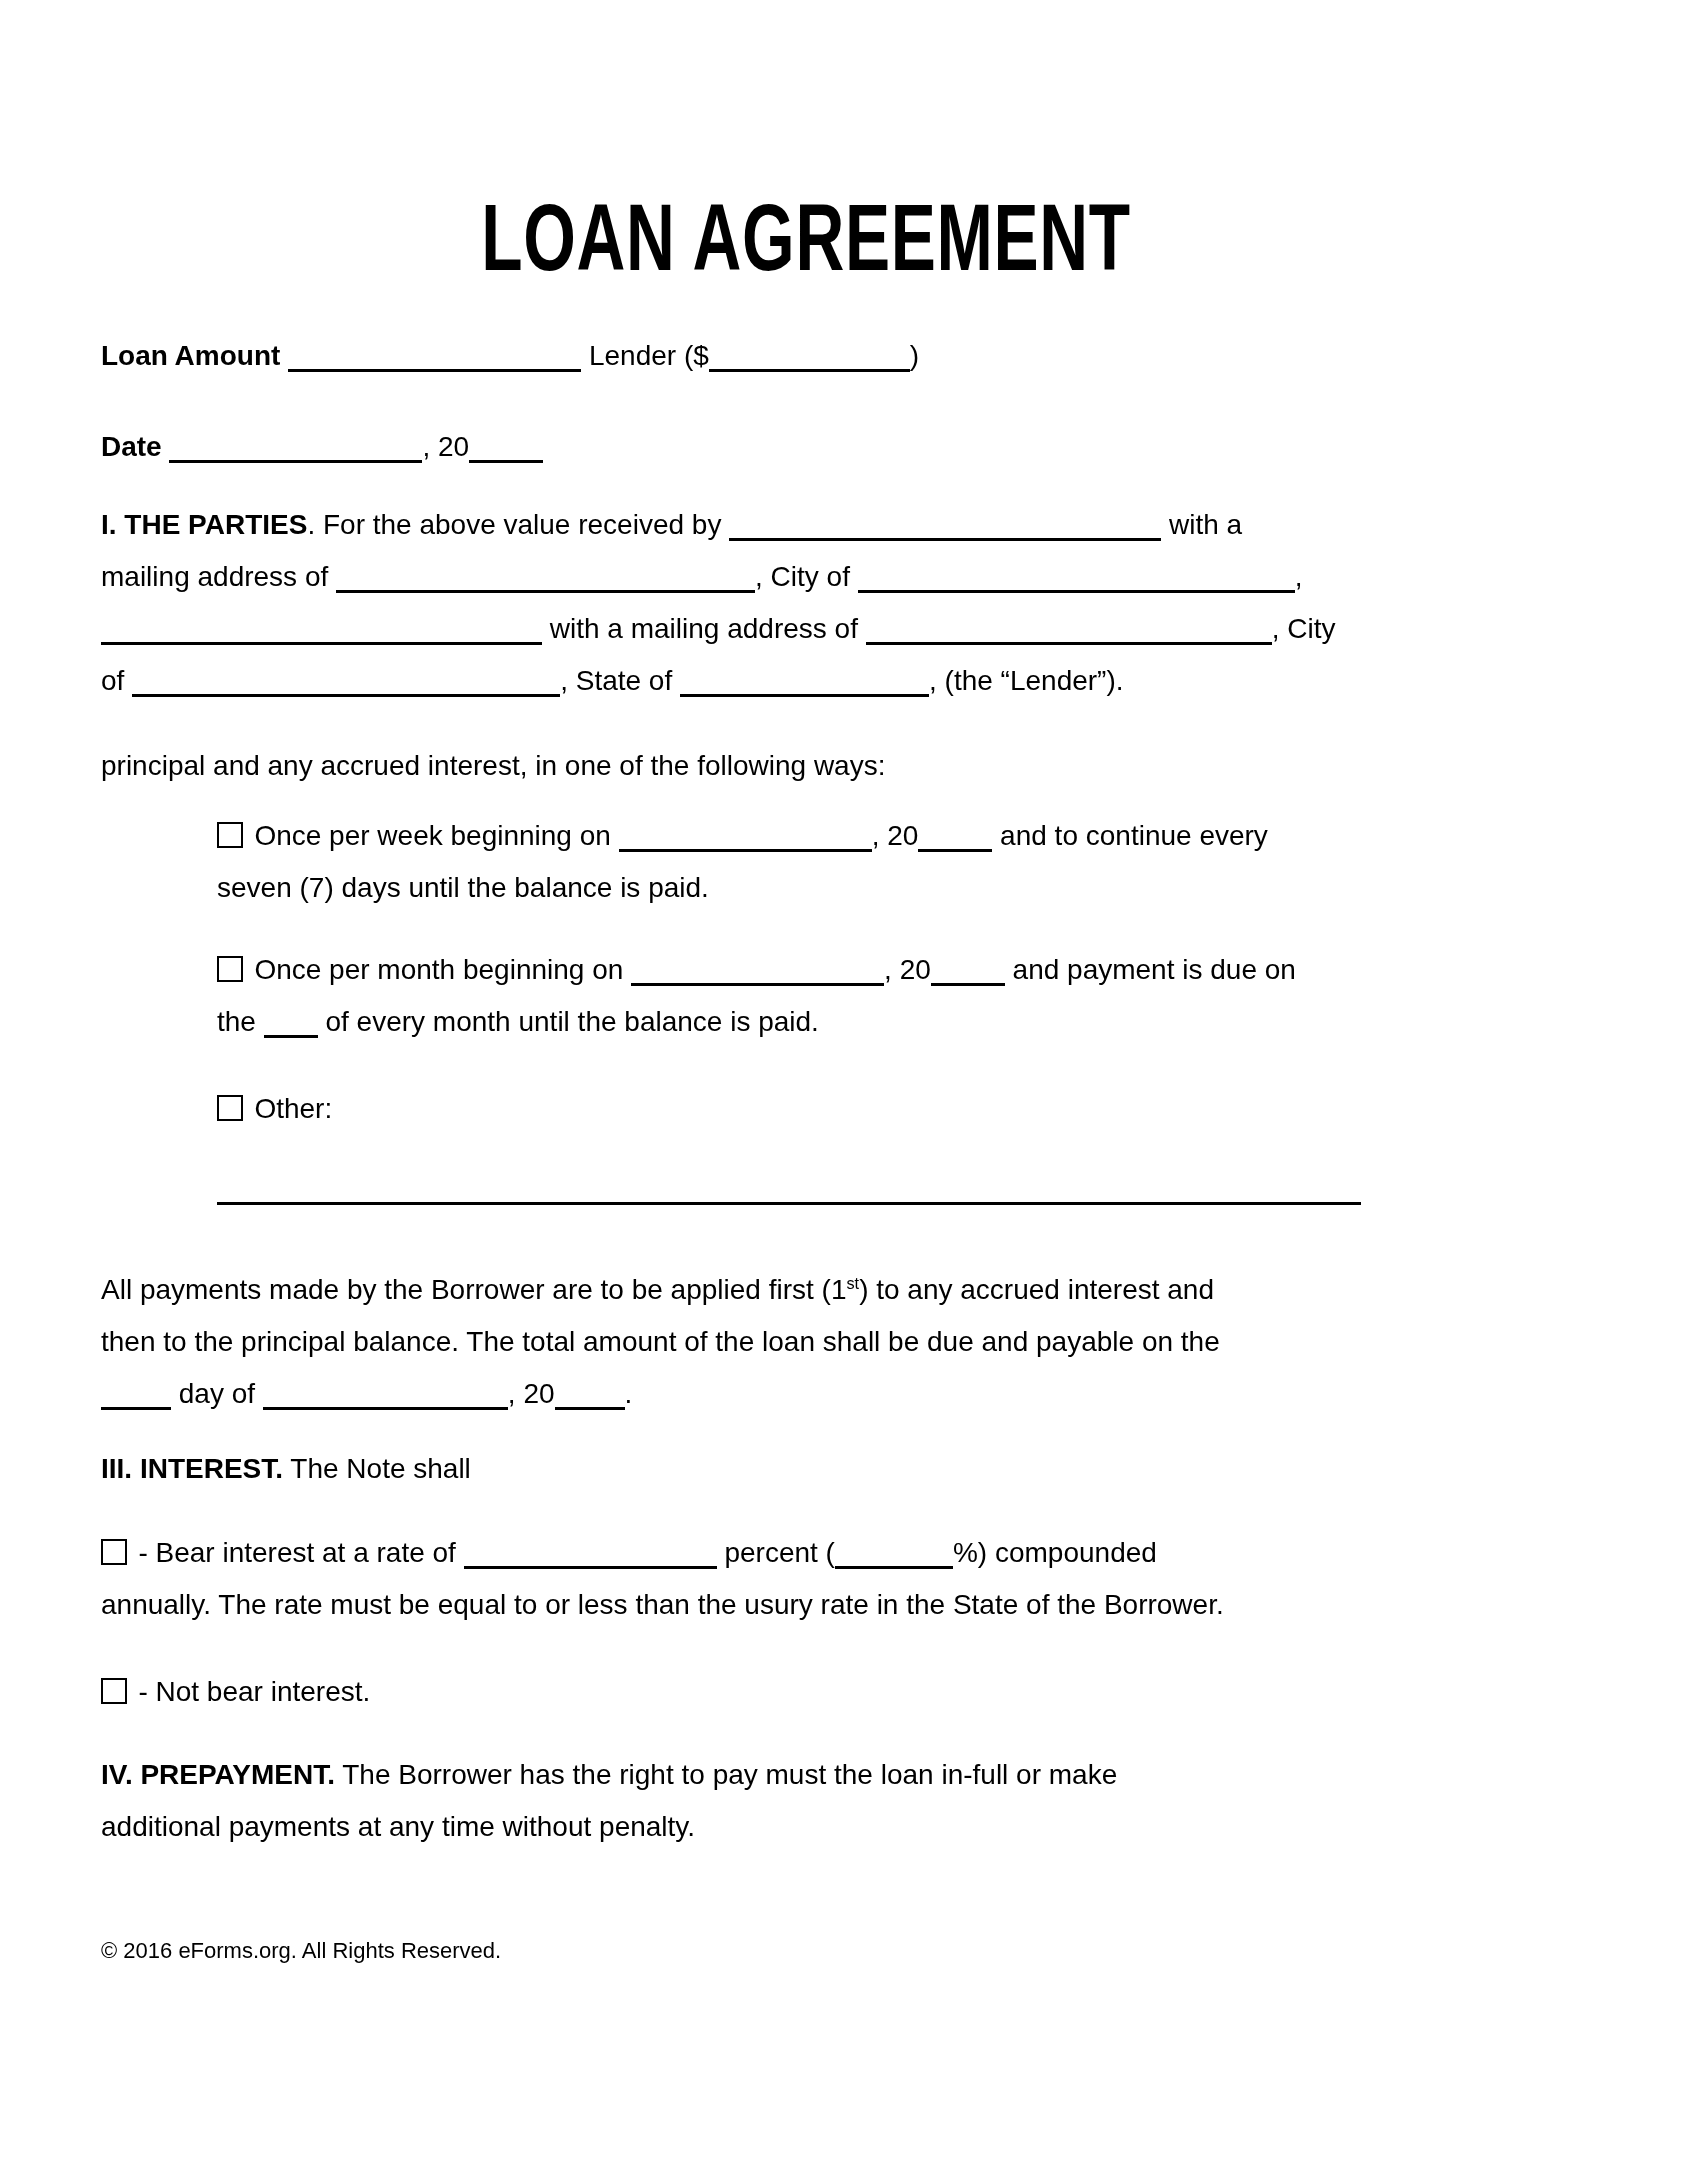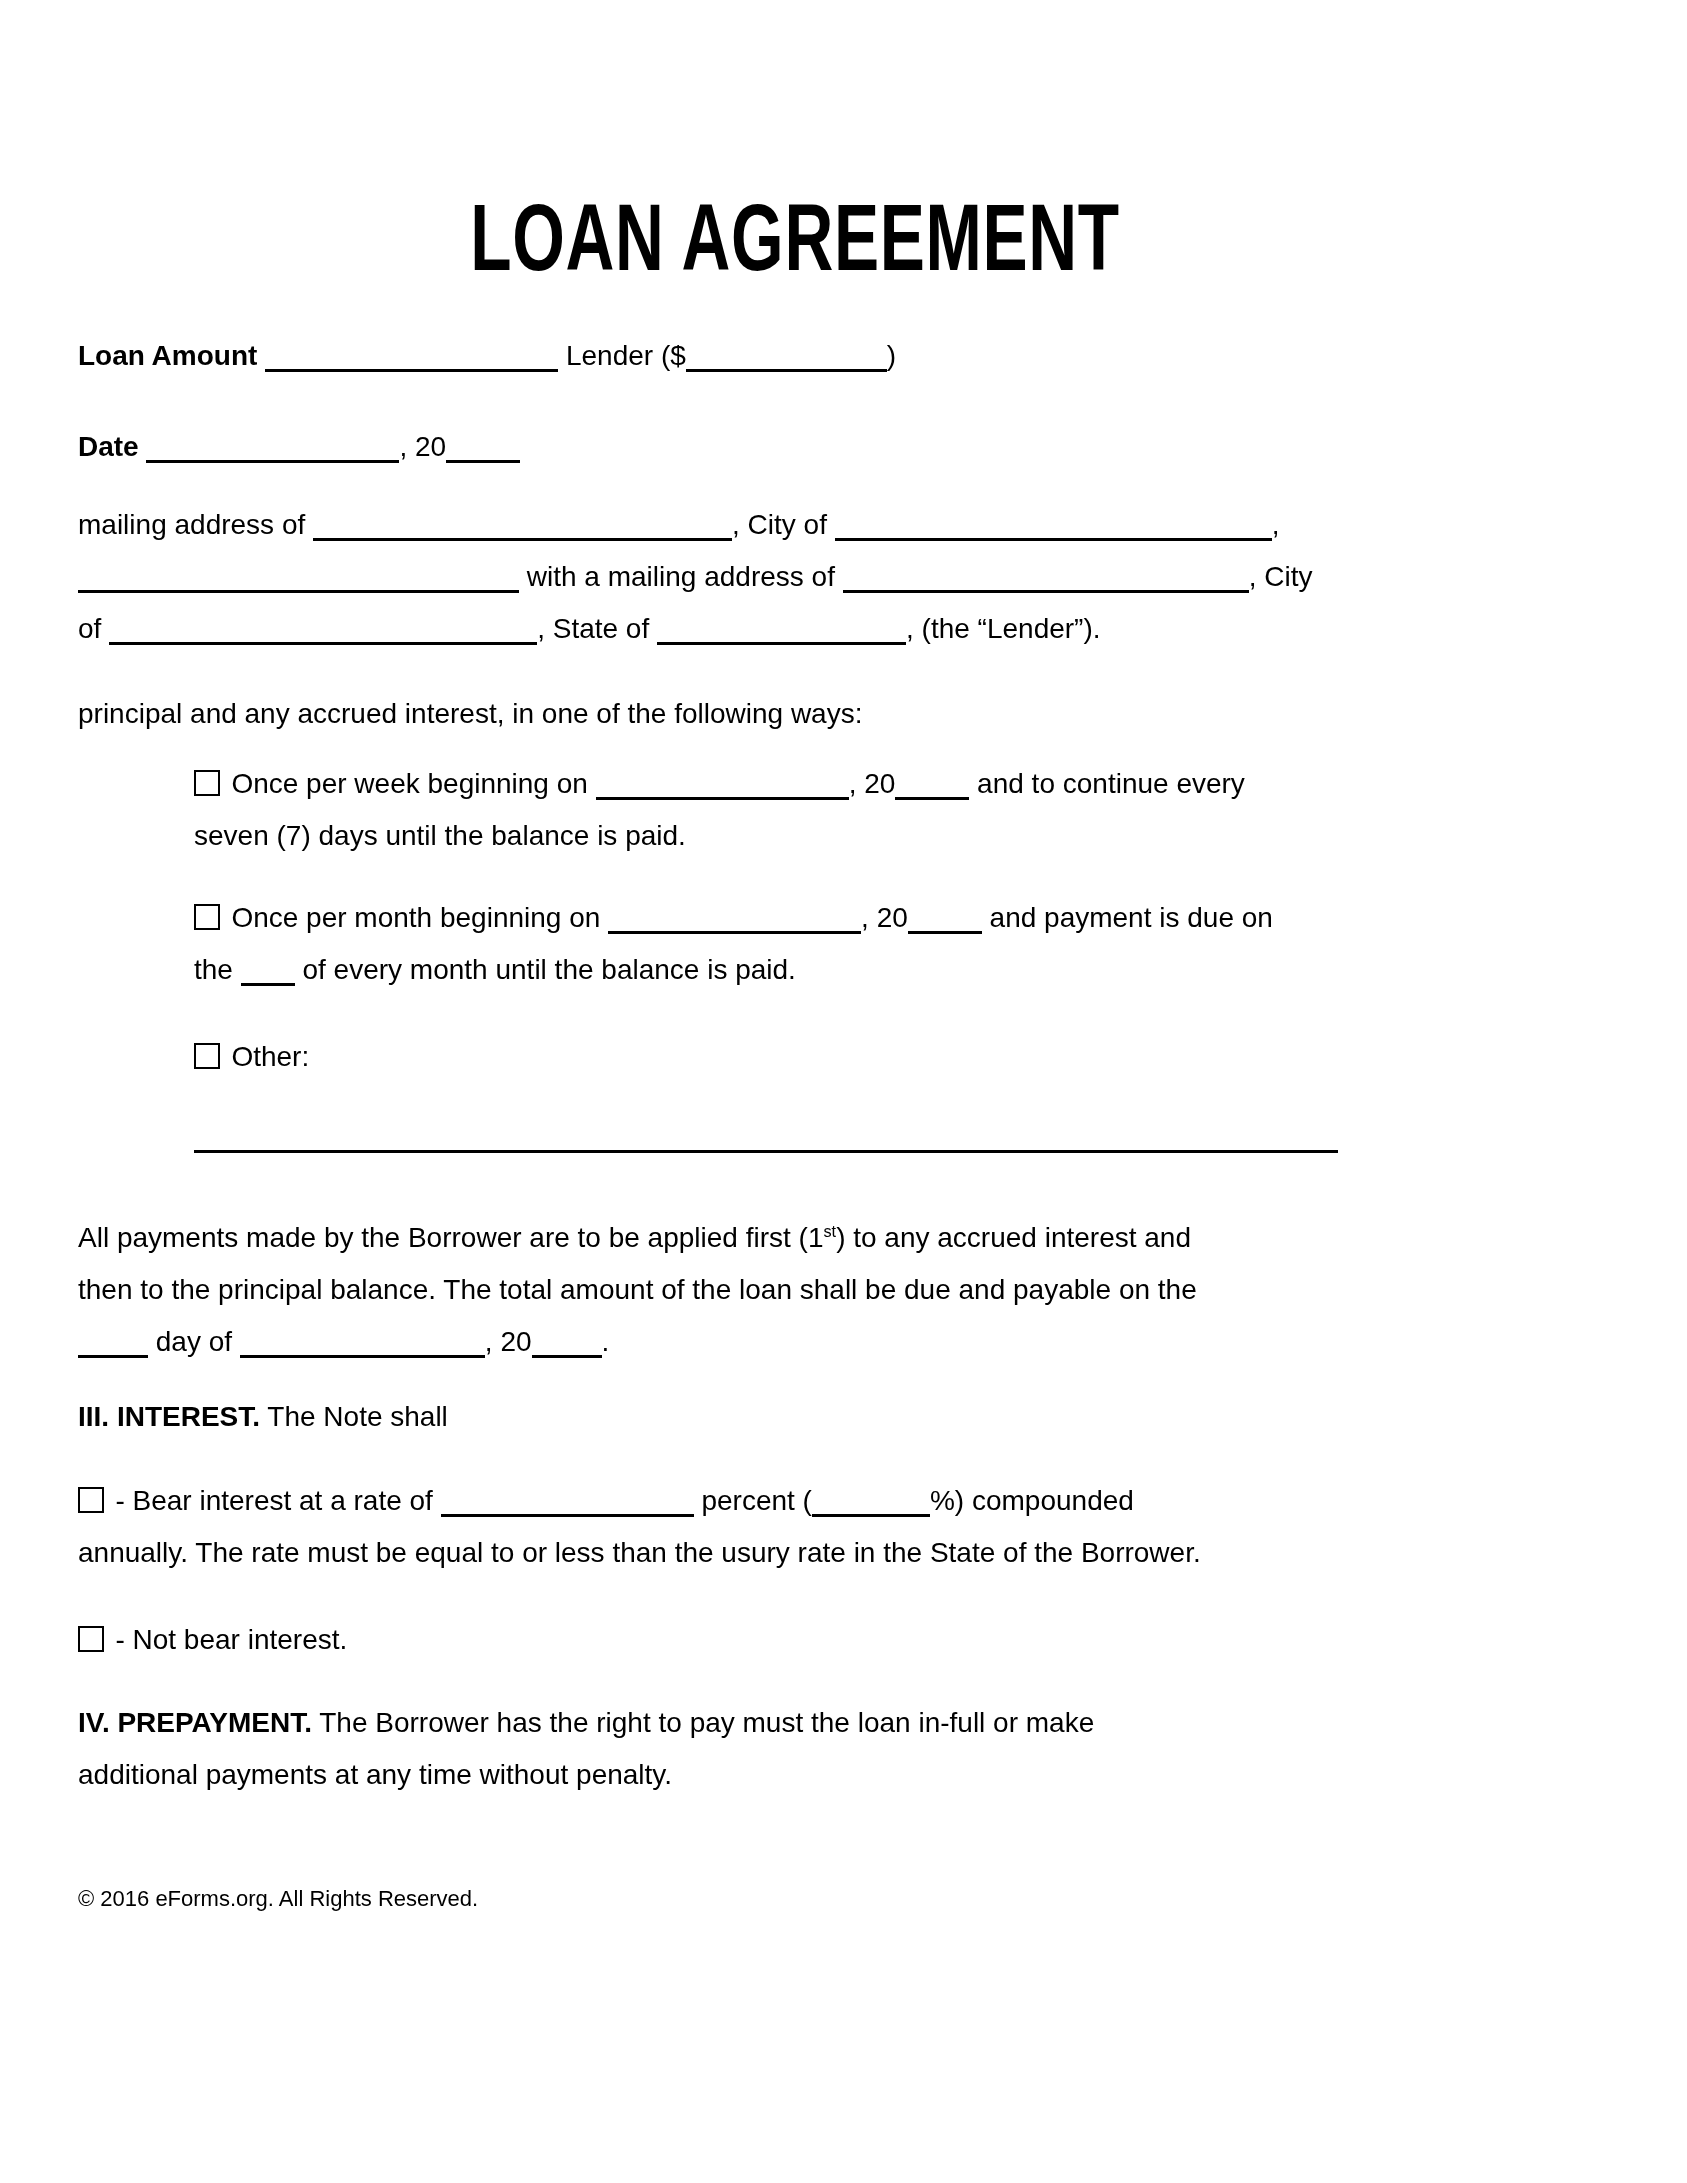--- a/index.html
+++ b/index.html
@@ -1,20 +1,20 @@
 <!DOCTYPE html>
 <html style="font-size:14px"><head>
 <meta charset="utf-8">
 <style>
   html,body{margin:0;padding:0;background:#fff;}
   body{
     width:1687px;height:2184px;position:relative;overflow:hidden;
     color:#000;font-family:"Liberation Sans",sans-serif;font-size:28px;
   }
-  .doc{padding-left:78px;padding-right:175px;}
+  .doc{padding-left:101px;padding-right:175px;}
   .line{line-height:52px;white-space:nowrap;}
   .b{font-weight:bold;}
   .blank{display:inline-block;height:0;border-bottom:3.5px solid #000;vertical-align:-7px;}
   .cb{display:inline-block;width:22px;height:22px;border:2.6px solid #000;vertical-align:-3.5px;margin-right:11.4px;background:#fff;}
   .indent{margin-left:116px;}
   h1.title{margin:0;margin-top:190px;font-size:94px;line-height:96px;font-weight:bold;text-align:center;}
   .title-inner{display:inline-block;transform:scaleX(0.72);transform-origin:center;letter-spacing:0.9px;}
   sup{font-size:0.58em;text-align:right;}
   .footer{font-size:22px;line-height:26px;margin-top:85px;}
 </style>
@@ -23,20 +23,21 @@
 
 <div class="doc">
 
   <h1 class="title"><span class="title-inner">LOAN AGREEMENT</span></h1>
 
   <div class="line" style="margin-top:44px;"><span class="b">Loan Amount </span><span class="blank" style="width:293px;"></span><span> Lender ($</span><span class="blank" style="width:201px;"></span><span>)</span></div>
 
   <div class="line" style="margin-top:39px;"><span class="b">Date </span><span class="blank" style="width:253px;"></span><span>, 20</span><span class="blank" style="width:74px;"></span></div>
 
   <div style="margin-top:26px;">
+    <div class="line"><span class="b">I. THE PARTIES</span><span>. For the above value received by </span><span class="blank" style="width:432px;"></span><span> with a</span></div>
     <div class="line"><span>mailing address of </span><span class="blank" style="width:419px;"></span><span>, City of </span><span class="blank" style="width:437px;"></span><span>,</span></div>
     <div class="line"><span class="blank" style="width:441px;"></span><span> with a mailing address of </span><span class="blank" style="width:406px;"></span><span>, City</span></div>
     <div class="line"><span>of </span><span class="blank" style="width:428px;"></span><span>, State of </span><span class="blank" style="width:249px;"></span><span>, (the “Lender”).</span></div>
   </div>
 
   <div style="margin-top:33px;">
     <div class="line"><span>principal and any accrued interest, in one of the following ways:</span></div>
 
     <div class="indent" style="margin-top:17.5px;">
       <div class="line"><span class="cb"></span><span>Once per week beginning on </span><span class="blank" style="width:253px;"></span><span>, 20</span><span class="blank" style="width:74px;"></span><span> and to continue every</span></div>

